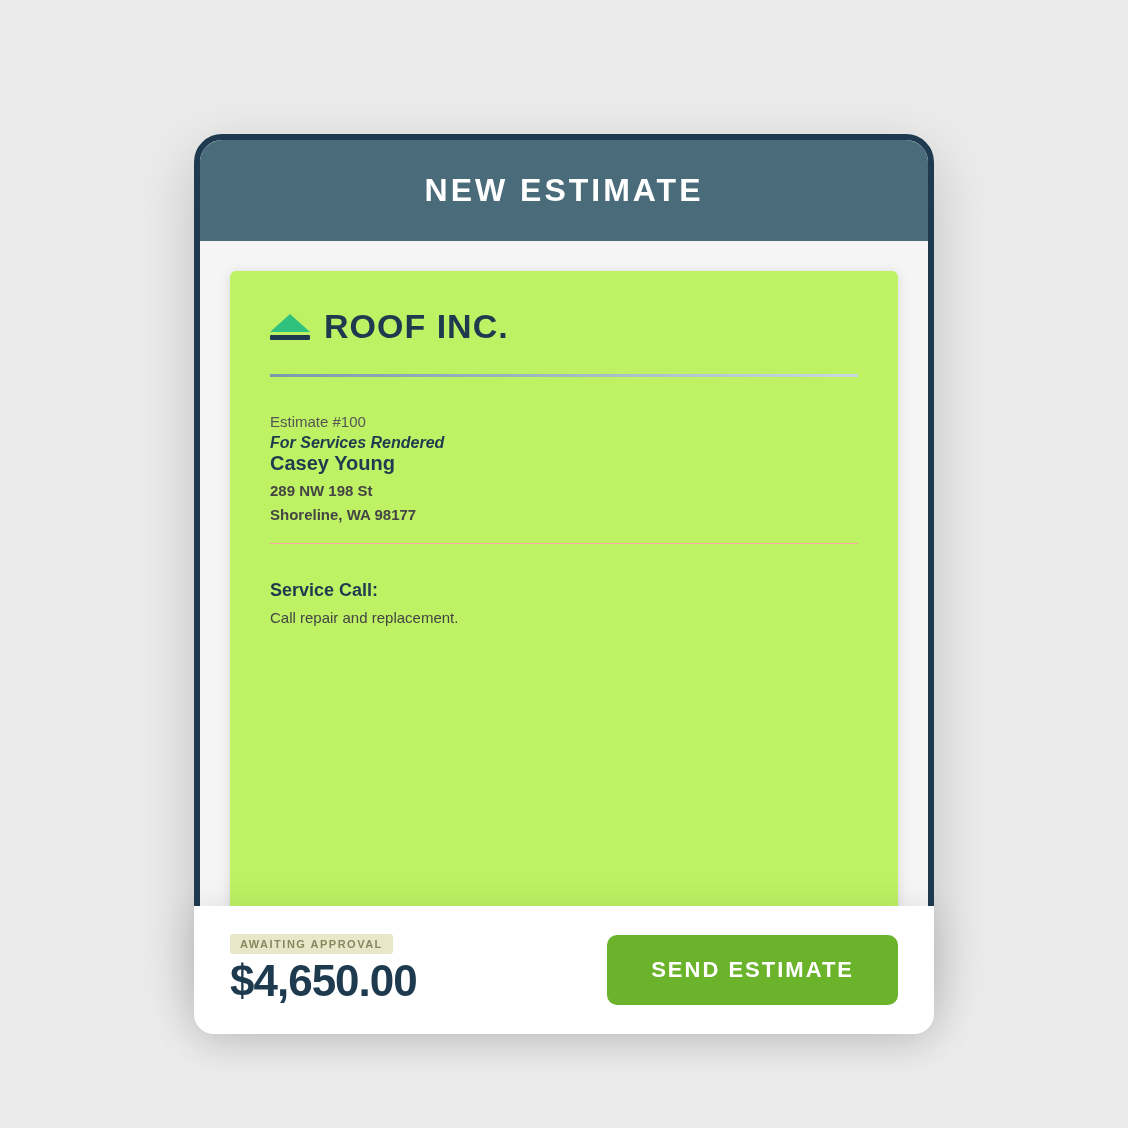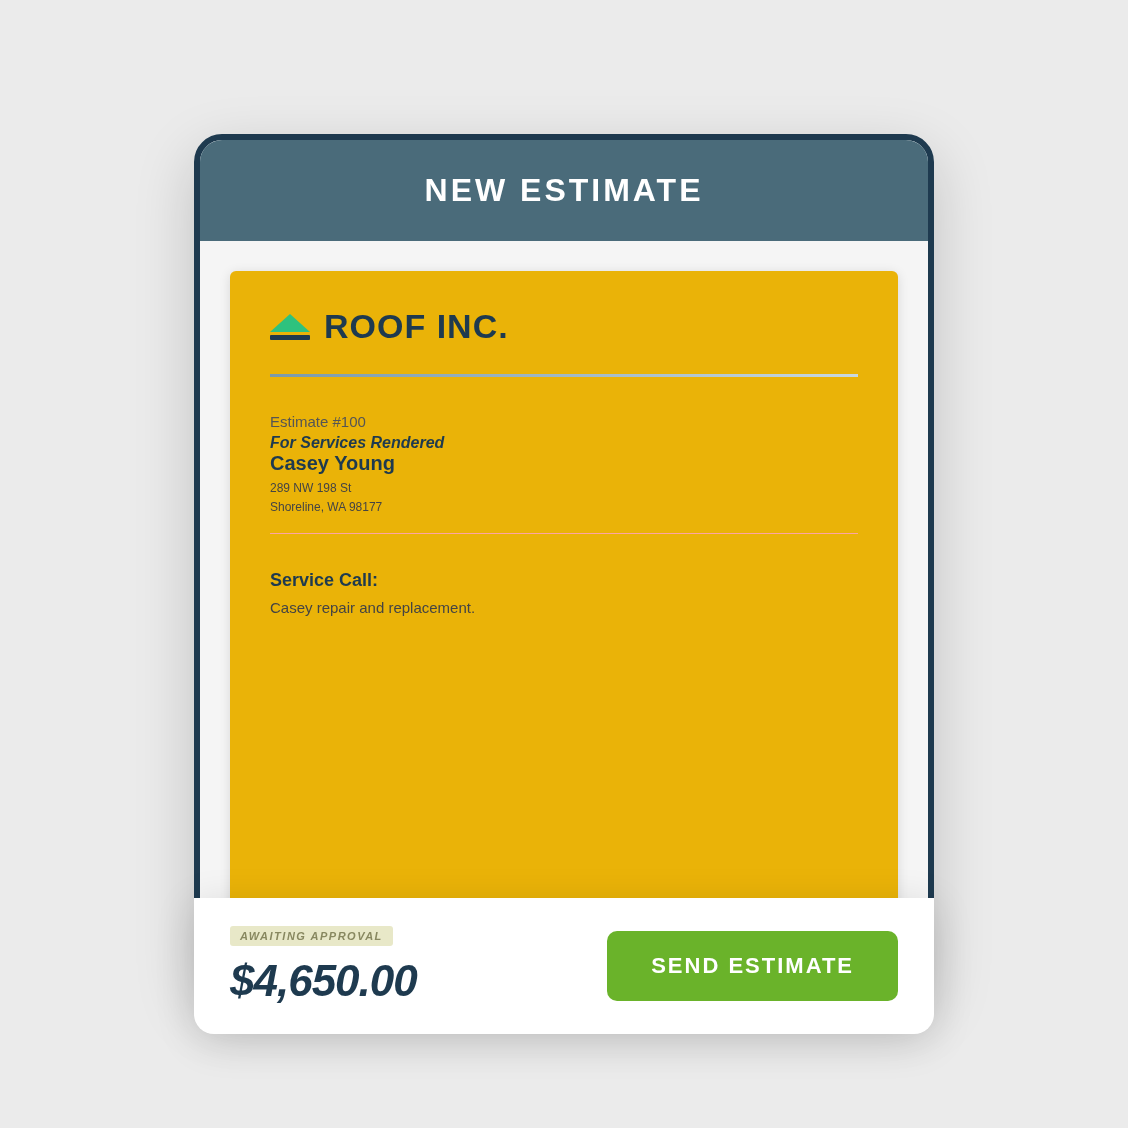--- a/index.html
+++ b/index.html
@@ -78,21 +78,21 @@
       position: relative;
     }
 
     
     .document-paper {
       position: absolute;
       top: 30px;
       left: 30px;
       right: 30px;
       bottom: -10px;
-      background: #eab308;
+      background: #bef264;
       border-radius: 6px 6px 0 0;
       box-shadow: 0 2px 12px rgba(0,0,0,0.12);
       padding: 36px 40px 0 40px;
       overflow: hidden;
     }
 
     
     .logo-area {
       display: flex;
       align-items: center;
@@ -157,23 +157,24 @@
     }
 
     .client-name {
       font-size: 20px;
       font-weight: 800;
       color: #1e3a4f;
       margin-bottom: 4px;
     }
 
     .client-address-line {
-      font-size: 12px;
+      font-size: 15px;
       color: #444;
       line-height: 1.6;
+      font-weight: bold;
     }
 
     
     .service-section {
       padding: 16px 0 0 0;
     }
 
     .service-label {
       font-size: 18px;
       font-weight: 800;
@@ -200,22 +201,21 @@
       align-items: center;
       justify-content: space-between;
       box-shadow: 0 8px 40px rgba(0,0,0,0.14);
       z-index: 5;
       border: none;
     }
 
     .bottom-bar-left {
       display: flex;
       flex-direction: column;
-      gap: 10px;
-      font-style: italic;
+      gap: 2px;
     }
 
     .status-badge {
       background: #e8e8c8;
       color: #888860;
       font-size: 11px;
       font-weight: 700;
       letter-spacing: 1.5px;
       text-transform: uppercase;
       padding: 4px 10px;
@@ -274,21 +274,21 @@
         <div class="estimate-info">
           <div class="estimate-number">Estimate #100</div>
           <div class="estimate-subtitle">For Services Rendered</div>
           <div class="client-name">Casey Young</div>
           <div class="client-address-line">289 NW 198 St</div>
           <div class="client-address-line">Shoreline, WA 98177</div>
         </div>
 
         <div class="service-section">
           <div class="service-label">Service Call:</div>
-          <div class="service-description">Casey repair and replacement.</div>
+          <div class="service-description">Call repair and replacement.</div>
         </div>
 
       </div>
     </div>
   </div>
 
   <div class="bottom-bar">
     <div class="bottom-bar-left">
       <span class="status-badge">AWAITING APPROVAL</span>
       <span class="amount">$4,650.00</span>

